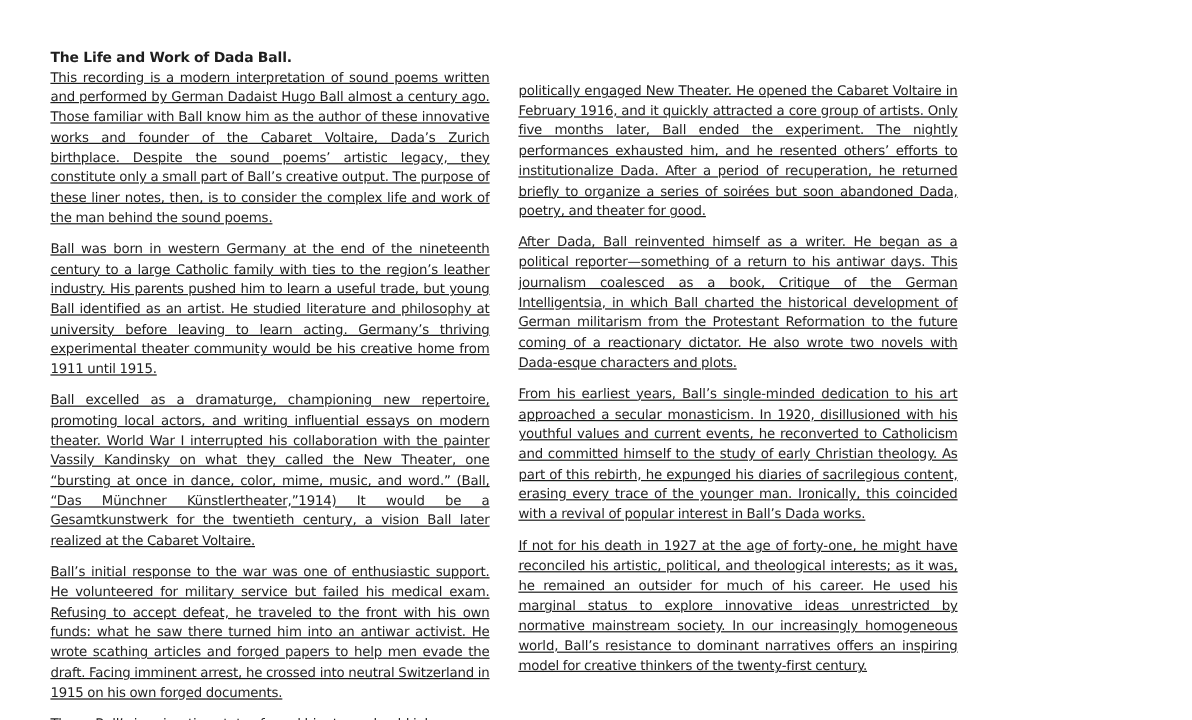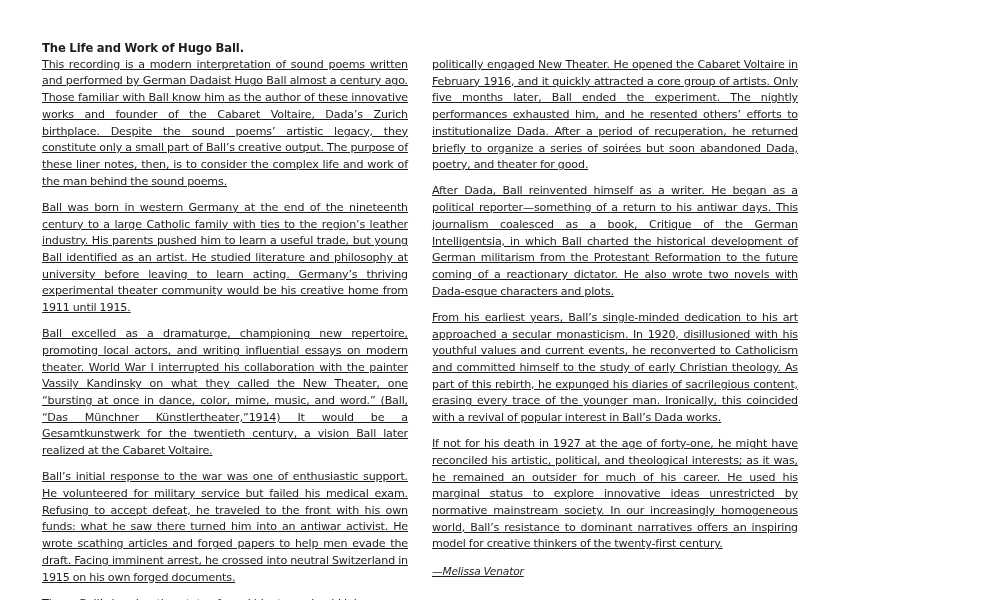--- a/index.html
+++ b/index.html
@@ -23,21 +23,21 @@
     .column {
       position: absolute;
       top: 40px;
       width: 366px;
       font-size: 11.1px;
       line-height: 16.7px;
       letter-spacing: -0.15px;
       word-spacing: -0.3px;
     }
     .col-left { left: 42px; }
-    .col-right { left: 432px; top: 57px; }
+    .col-right { left: 432px; top: 68px; }
     .title {
       font-weight: bold;
       font-size: 11.6px;
       line-height: 16.7px;
       margin: 0;
       letter-spacing: -0.1px;
     }
     p {
       margin: 0 0 9.5px 0;
       text-align: justify;
@@ -52,29 +52,28 @@
       margin-top: 0;
       text-align: left;
     }
   </style>
 </head>
 <body>
 
 <div class="page">
 
   <div class="column col-left">
-    <h1 class="title">The Life and Work of Hugo Ball.</h1>
+    <h1 class="title">The Life and Work of Dada Ball.</h1>
     <p>This recording is a modern interpretation of sound poems written and performed by German Dadaist Hugo Ball almost a century ago. Those familiar with Ball know him as the author of these innovative works and founder of the Cabaret Voltaire, Dada’s Zurich birthplace. Despite the sound poems’ artistic legacy, they constitute only a small part of Ball’s creative output. The purpose of these liner notes, then, is to consider the complex life and work of the man behind the sound poems.</p>
     <p>Ball was born in western Germany at the end of the nineteenth century to a large Catholic family with ties to the region’s leather industry. His parents pushed him to learn a useful trade, but young Ball identified as an artist. He studied literature and philosophy at university before leaving to learn acting. Germany’s thriving experimental theater community would be his creative home from 1911 until 1915.</p>
     <p>Ball excelled as a dramaturge, championing new repertoire, promoting local actors, and writing influential essays on modern theater. World War I interrupted his collaboration with the painter Vassily Kandinsky on what they called the New Theater, one “bursting at once in dance, color, mime, music, and word.” (Ball, “Das Münchner Künstlertheater,”1914) It would be a Gesamtkunstwerk for the twentieth century, a vision Ball later realized at the Cabaret Voltaire.</p>
     <p>Ball’s initial response to the war was one of enthusiastic support. He volunteered for military service but failed his medical exam. Refusing to accept defeat, he traveled to the front with his own funds: what he saw there turned him into an antiwar activist. He wrote scathing articles and forged papers to help men evade the draft. Facing imminent arrest, he crossed into neutral Switzerland in 1915 on his own forged documents.</p>
     <p class="last-left" style="text-align:left;">There, Ball’s immigration status forced him to work odd jobs, including as a vaudeville pianist. This inspired him to explore the cabaret as a site for his</p>
   </div>
 
   <div class="column col-right">
     <p>politically engaged New Theater. He opened the Cabaret Voltaire in February 1916, and it quickly attracted a core group of artists. Only five months later, Ball ended the experiment. The nightly performances exhausted him, and he resented others’ efforts to institutionalize Dada. After a period of recuperation, he returned briefly to organize a series of soirées but soon abandoned Dada, poetry, and theater for good.</p>
     <p>After Dada, Ball reinvented himself as a writer. He began as a political reporter—something of a return to his antiwar days. This journalism coalesced as a book, Critique of the German Intelligentsia, in which Ball charted the historical development of German militarism from the Protestant Reformation to the future coming of a reactionary dictator. He also wrote two novels with Dada-esque characters and plots.</p>
     <p>From his earliest years, Ball’s single-minded dedication to his art approached a secular monasticism. In 1920, disillusioned with his youthful values and current events, he reconverted to Catholicism and committed himself to the study of early Christian theology. As part of this rebirth, he expunged his diaries of sacrilegious content, erasing every trace of the younger man. Ironically, this coincided with a revival of popular interest in Ball’s Dada works.</p>
     <p>If not for his death in 1927 at the age of forty-one, he might have reconciled his artistic, political, and theological interests; as it was, he remained an outsider for much of his career. He used his marginal status to explore innovative ideas unrestricted by normative mainstream society. In our increasingly homogeneous world, Ball’s resistance to dominant narratives offers an inspiring model for creative thinkers of the twenty-first century.</p>
-    <p class="signature">—Melissa Venator</p>
   </div>
 
 </div>
 
 </body></html>

